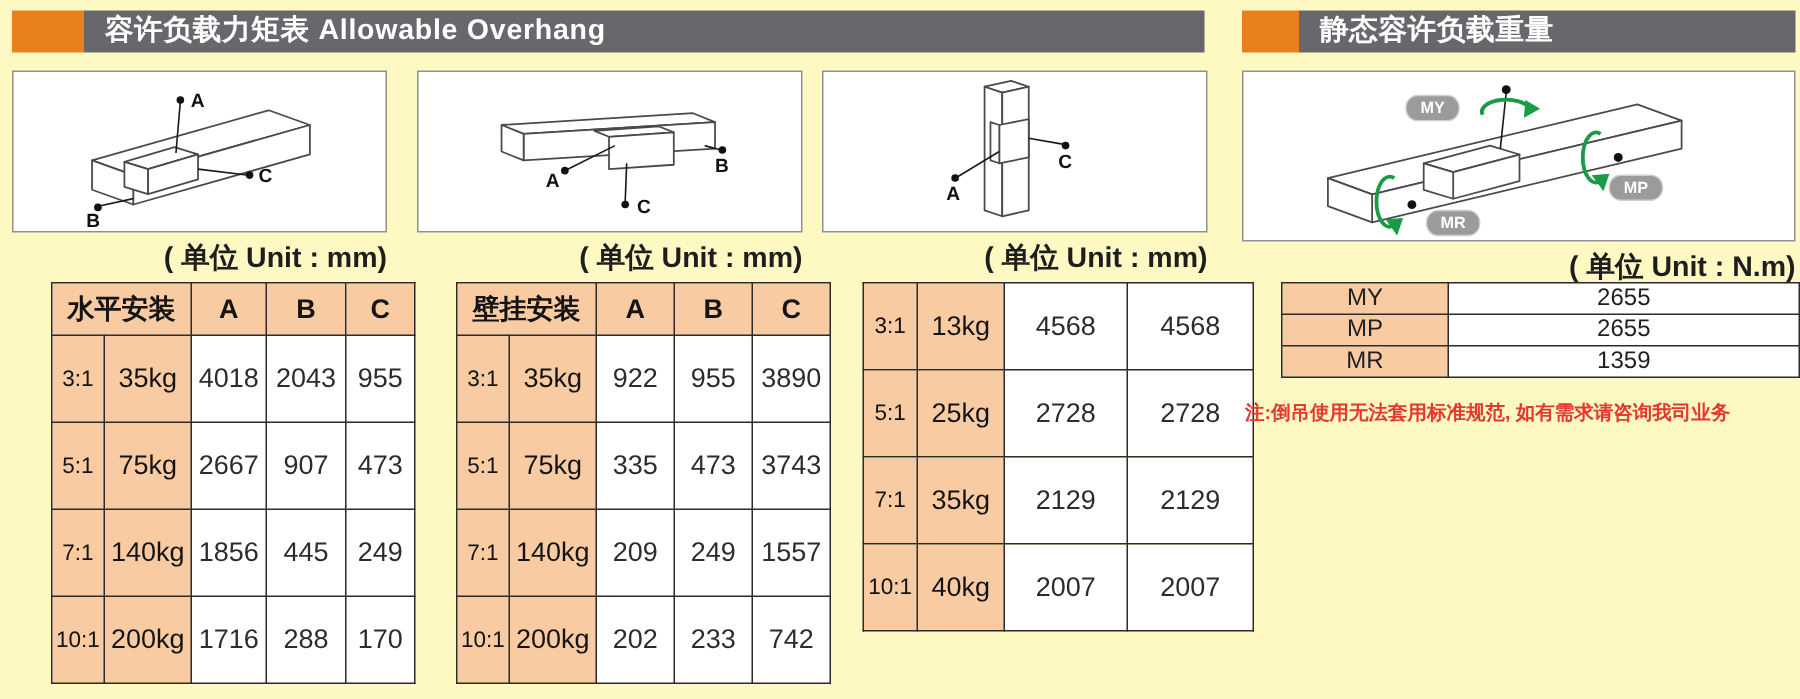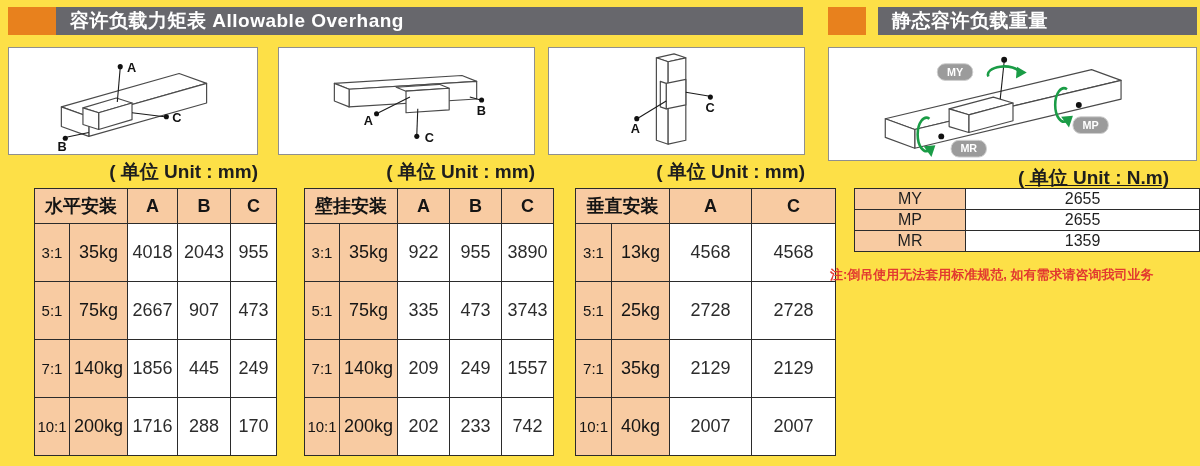--- a/index.html
+++ b/index.html
@@ -1,41 +1,41 @@
 <!DOCTYPE html>
 <html style="--accent_orange: #e8811d; --header_gray: #67676c; --table_peach: #f8cba2; --table_border: #2b2b2b; --note_red: #e23a30; --arrow_green: #1a9c46;"><head>
 <meta charset="utf-8">
 <style>
   html,body{margin:0;padding:0;background:#fff;}
   body{font-family:"Liberation Sans",sans-serif;}
-  .stage{position:relative;width:1200px;height:466px;background:#fde047;overflow:hidden;}
+  .stage{position:relative;width:1200px;height:466px;background:#fef9c3;overflow:hidden;}
 
   
   .hdr{position:absolute;top:7px;height:28px;display:flex;}
   .hdr-left{left:8px;width:795px;}
-  .hdr-right{left:828px;width:369px;gap:12px;}
+  .hdr-right{left:828px;width:369px;}
   .hdr .accent{background:var(--accent_orange);height:100%;}
   .hdr-left .accent{width:48px;}
   .hdr-right .accent{width:38px;}
   .hdr .bar{flex:1;background:var(--header_gray);color:#fff;font-size:19px;font-weight:600;
             line-height:28px;padding-left:14px;white-space:nowrap;letter-spacing:.5px;}
 
   
   .dbox{position:absolute;border:1px solid #8f8f8f;background:#fff;box-sizing:border-box;}
   #d1{left:8px;top:47px;width:250px;height:108px;}
   #d2{left:278px;top:47px;width:257px;height:108px;}
   #d3{left:548px;top:47px;width:257px;height:108px;}
   #d4{left:828px;top:47px;width:369px;height:114px;}
   .dbox svg{display:block;width:100%;height:100%;}
 
   .unit{position:absolute;font-size:19px;font-weight:600;color:#1e1e1e;text-align:right;white-space:nowrap;}
   #u1{left:8px;top:159px;width:250px;}
   #u2{left:278px;top:159px;width:257px;}
   #u3{left:548px;top:159px;width:257px;}
-  #u4{left:800px;top:165px;width:369px;text-decoration:underline;}
+  #u4{left:828px;top:165px;width:369px;}
 
   
   .tbl{position:absolute;margin-left:24px;}
   #t1{left:10px;top:188px;}
   #t2{left:280px;top:188px;}
   #t3{left:551px;top:188px;}
   table{border-collapse:collapse;table-layout:fixed;}
   .ovh th,.ovh td{border:1.6px solid var(--table_border);text-align:center;vertical-align:middle;
                   background:#fff;padding:0;overflow:hidden;}
   .ovh th{height:34px;font-size:18px;font-weight:600;background:var(--table_peach);color:#141414;}
@@ -285,25 +285,20 @@
 
   <div class="tbl" id="t3">
     <table class="ovh">
       <colgroup>
           <col style="width:36px">
           <col style="width:58px">
           <col style="width:82px">
           <col style="width:84px">
         </colgroup>
       <tbody>
-          <tr>
-        <th colspan="2">垂直安装</th>
-        <th>A</th>
-        <th>C</th>
-      </tr>
       <tr>
         <td class="ratio">3:1</td>
         <td class="load">13kg</td>
         <td>4568</td>
         <td>4568</td>
       </tr>
       <tr>
         <td class="ratio">5:1</td>
         <td class="load">25kg</td>
         <td>2728</td>

